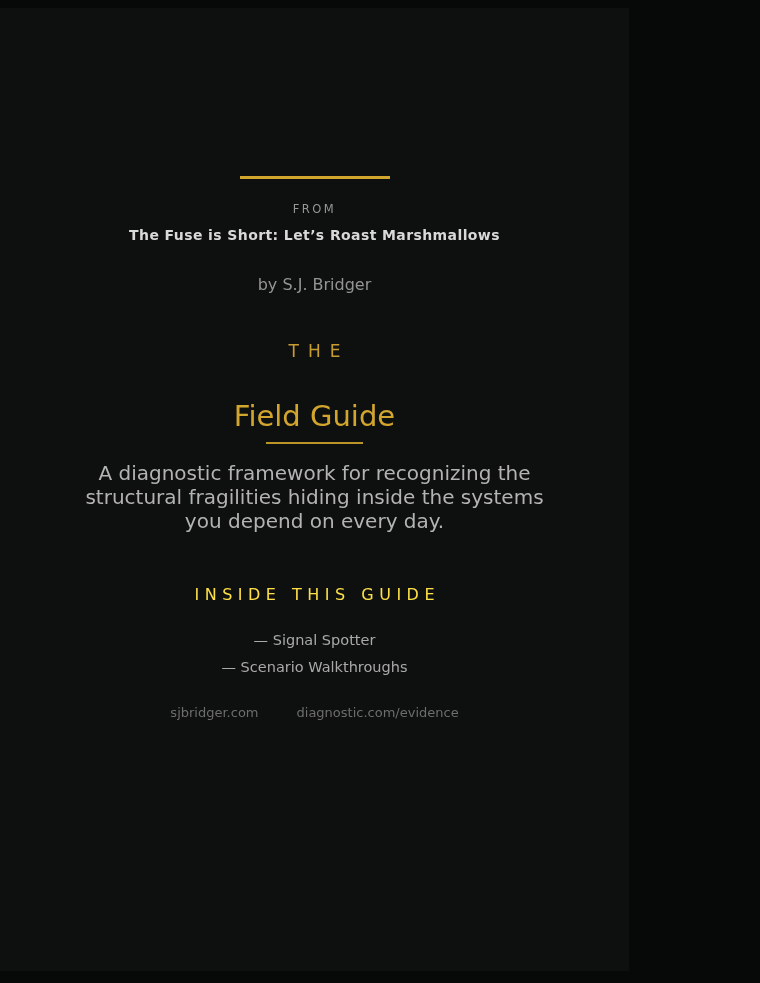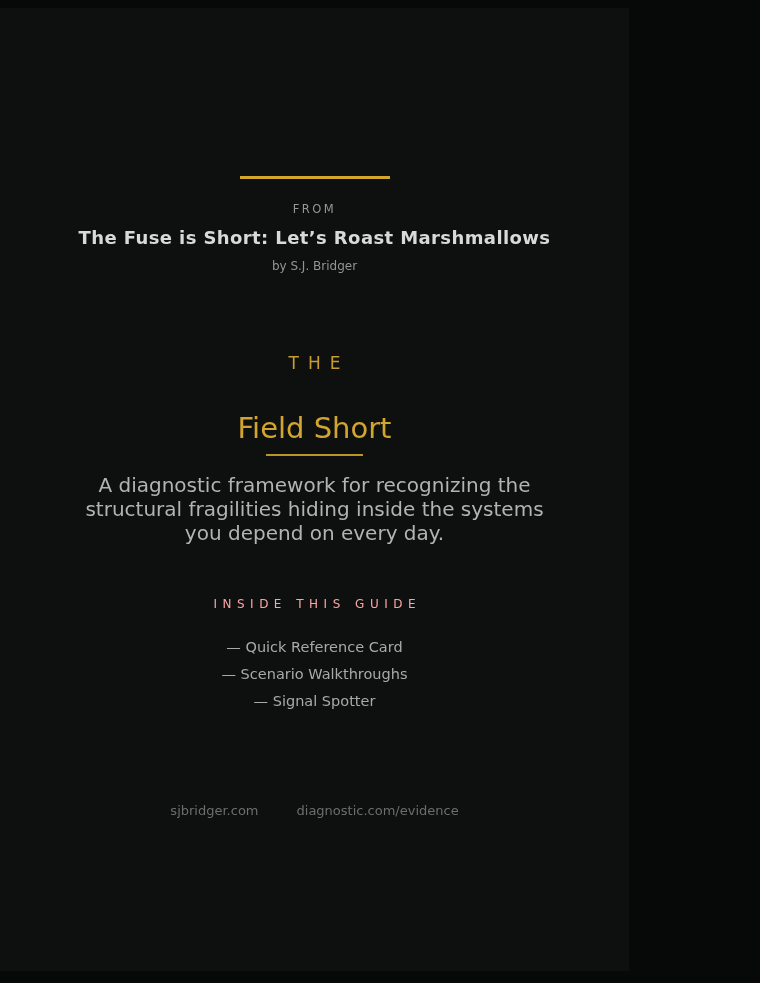--- a/index.html
+++ b/index.html
@@ -27,32 +27,32 @@
     background: var(--accent, #d2a62c);
   }
   .from-label {
     margin-top: 23px;
     font-size: 11.5px;
     letter-spacing: 2.5px;
     color: #969696;
   }
   .book-title {
     margin-top: 11px;
-    font-size: 18px;
+    font-size: 14px;
     font-weight: bold;
     letter-spacing: 0.4px;
     color: #d9d9d9;
   }
   .byline {
-    margin-top: 11px;
-    font-size: 12px;
+    margin-top: 32px;
+    font-size: 16px;
     color: #949494;
   }
   .kicker {
-    margin-top: 80px;
+    margin-top: 47px;
     font-size: 17px;
     letter-spacing: 9px;
     padding-left: 9px; 
     color: #c79c31;
   }
   .main-title {
     margin-top: 22px;
     font-size: 68px;
     font-weight: bold;
     letter-spacing: -1px;
@@ -72,36 +72,36 @@
   }
   .description {
     margin-top: 17px;
     width: 480px;
     font-size: 20px;
     line-height: 24px;
     color: #b3b3b3;
   }
   .contents-heading {
     margin-top: 52px;
-    font-size: 12px;
+    font-size: 16px;
     letter-spacing: 5.5px;
     padding-left: 5.5px;
-    color: #fca5a5;
+    color: #fde047;
   }
   .contents-list {
     margin-top: 23px;
     list-style: none;
   }
   .contents-list li {
     font-size: 14.5px;
     line-height: 27px;
     color: #a9a9a9;
   }
   .footer {
-    margin-top: 88px;
+    margin-top: 24px;
     display: flex;
     gap: 38px;
     align-items: center;
   }
   .footer-link {
     font-size: 13px;
     color: #6d6d6d;
     text-decoration: none;
   }
 </style>
@@ -116,32 +116,31 @@
 
   <div class="book-title">The Fuse is Short: Let’s Roast Marshmallows</div>
 
   <div class="byline">by S.J. Bridger</div>
 
   <div class="kicker">THE</div>
 
   <div class="main-title">
   </div>
 
-  <div class="subtitle">Field Short</div>
+  <div class="subtitle">Field Guide</div>
 
   <div class="subtitle-underline"></div>
 
   <p class="description">A diagnostic framework for recognizing the structural fragilities hiding inside the systems you depend on every day.</p>
 
   <div class="contents-heading">INSIDE THIS GUIDE</div>
 
   <ul class="contents-list">
-    <li>— Quick Reference Card</li>
+    <li>— Signal Spotter</li>
     <li>— Scenario Walkthroughs</li>
-    <li>— Signal Spotter</li>
   </ul>
 
   <div class="footer">
     <a class="footer-link" href="#">sjbridger.com</a>
     <a class="footer-link" href="#">diagnostic.com/evidence</a>
   </div>
 
 </div>
 
 </body></html>

